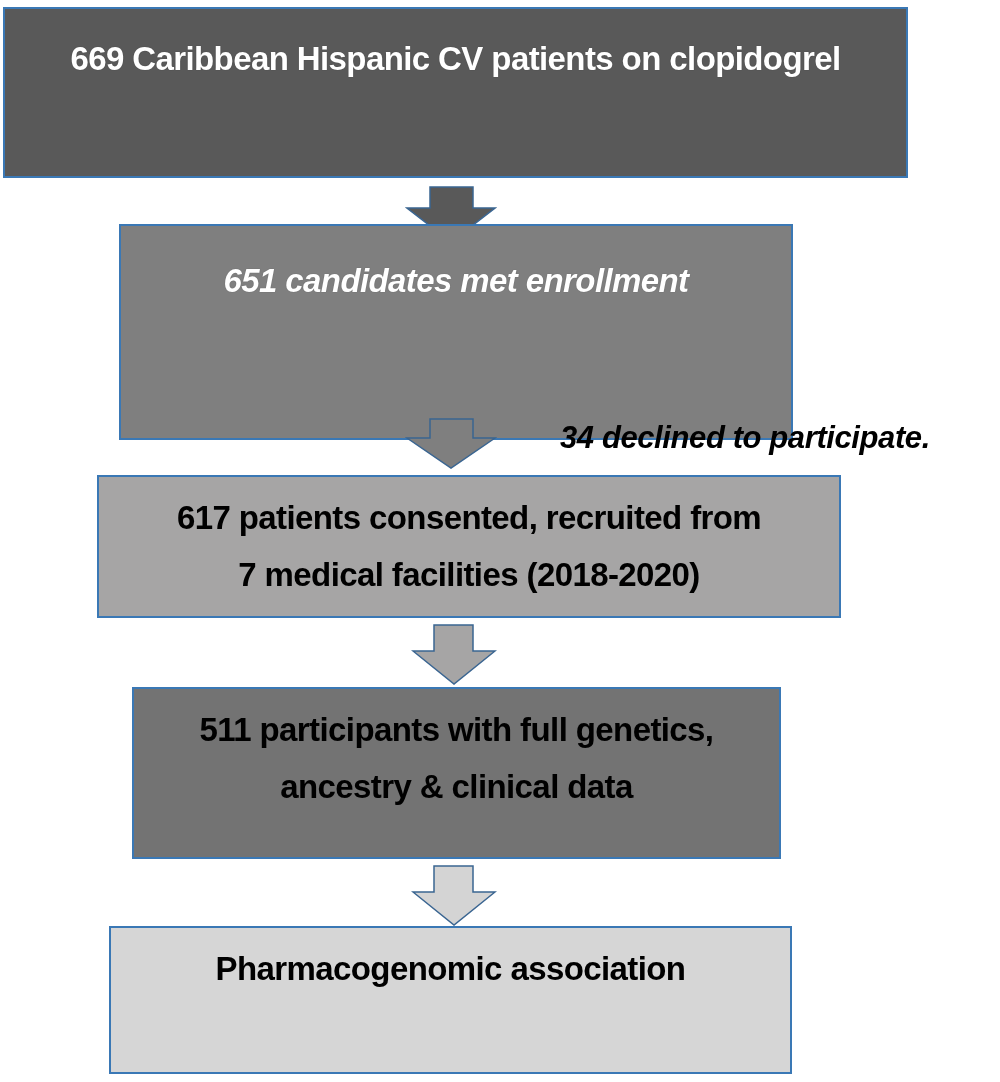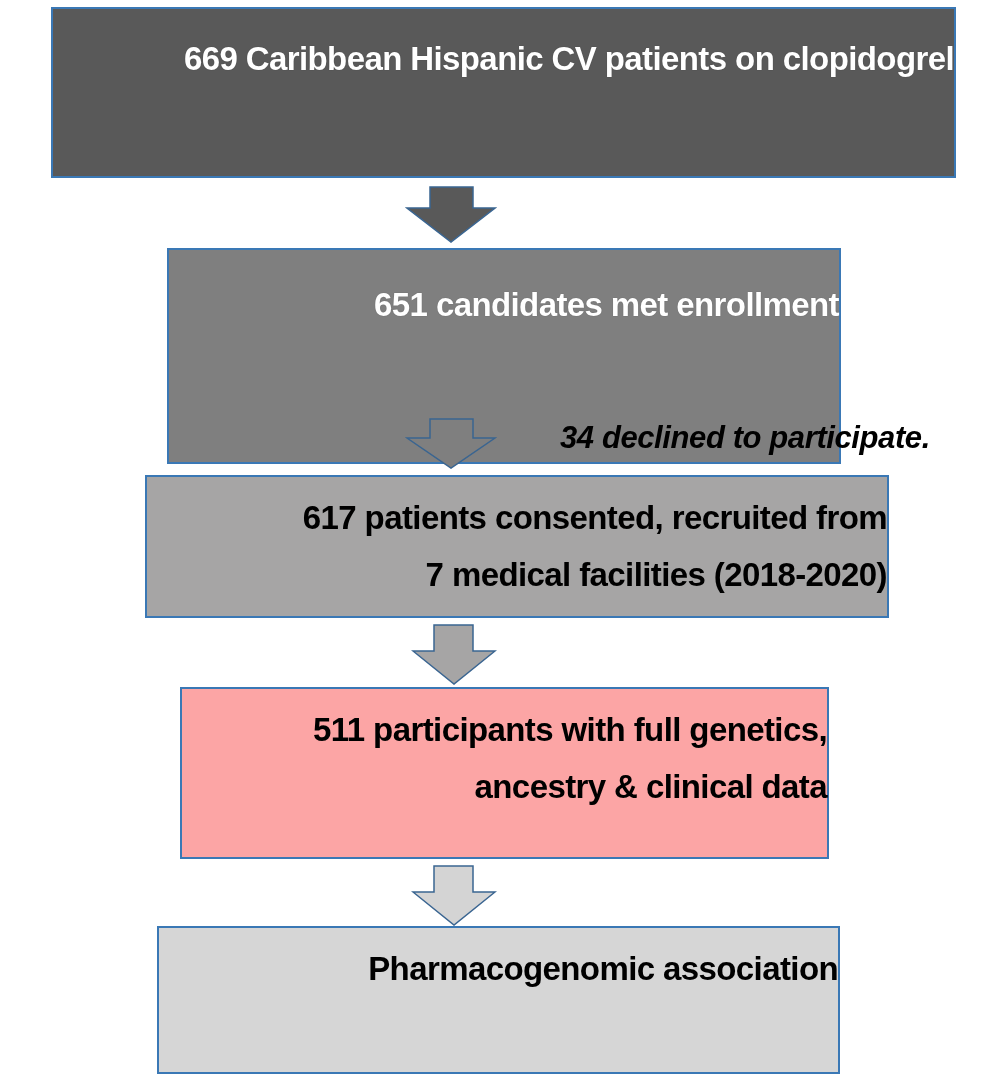--- a/index.html
+++ b/index.html
@@ -13,37 +13,36 @@
     position: relative;
     overflow: hidden;
     font-family: "Liberation Sans", "DejaVu Sans", sans-serif;
   }
   .box {
     position: absolute;
     box-sizing: border-box;
     border: 2px solid #3a78b5;
     display: flex;
     flex-direction: column;
-    align-items: flex-end;
+    align-items: center;
     justify-content: flex-start;
     font-weight: bold;
     text-align: center;
-    margin-left: 48px;
   }
   .line {
     display: block;
     white-space: nowrap;
     font-size: 33px;
     line-height: 57px;
     letter-spacing: -0.6px;
   }
   #box1 { left: 3px; top: 7px; width: 905px; height: 171px; background: #595959; color: #ffffff; padding-top: 21px; }
-  #box2 { left: 119px; top: 248px; width: 674px; height: 216px; background: #7f7f7f; color: #ffffff; padding-top: 26px; }
+  #box2 { left: 119px; top: 224px; width: 674px; height: 216px; background: #7f7f7f; color: #ffffff; padding-top: 26px; font-style: italic; }
   #box3 { left: 97px; top: 475px; width: 744px; height: 143px; background: #a6a5a5; color: #000000; padding-top: 12px; }
-  #box4 { left: 132px; top: 687px; width: 649px; height: 172px; background: #fca5a5; color: #000000; padding-top: 12px; }
+  #box4 { left: 132px; top: 687px; width: 649px; height: 172px; background: #737373; color: #000000; padding-top: 12px; }
   #box5 { left: 109px; top: 926px; width: 683px; height: 148px; background: #d6d6d6; color: #000000; padding-top: 12px; }
 
   #box1 .line, #box2 .line { text-shadow: 0 0 1px rgba(0,0,0,0.35); }
 
   .arrow {
     position: absolute;
   }
   .annotation {
     position: absolute;
     left: 560px;

